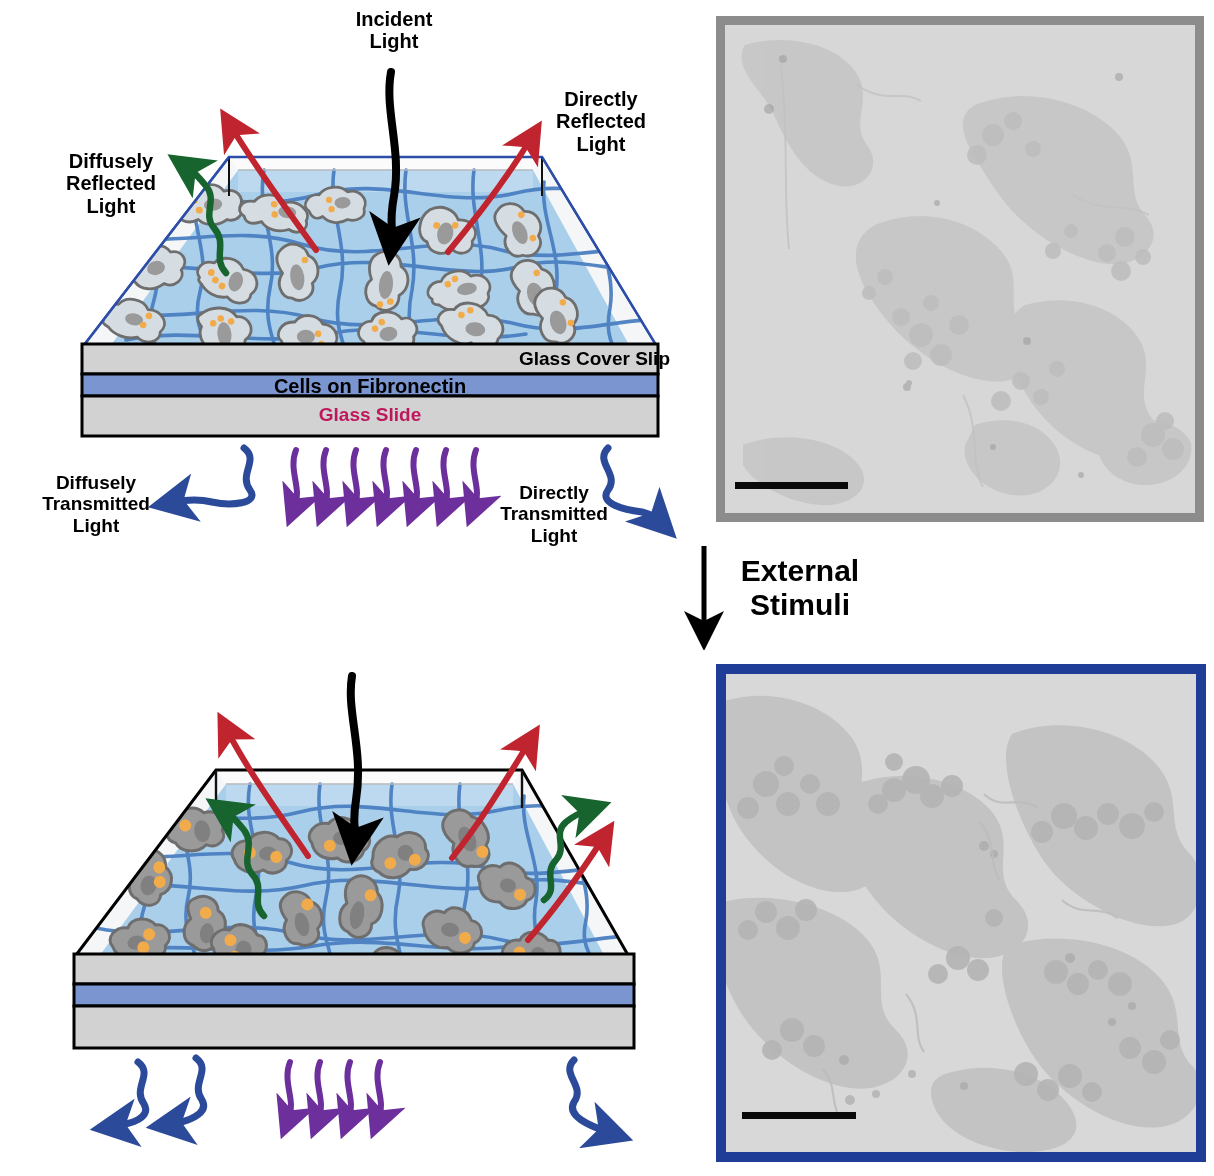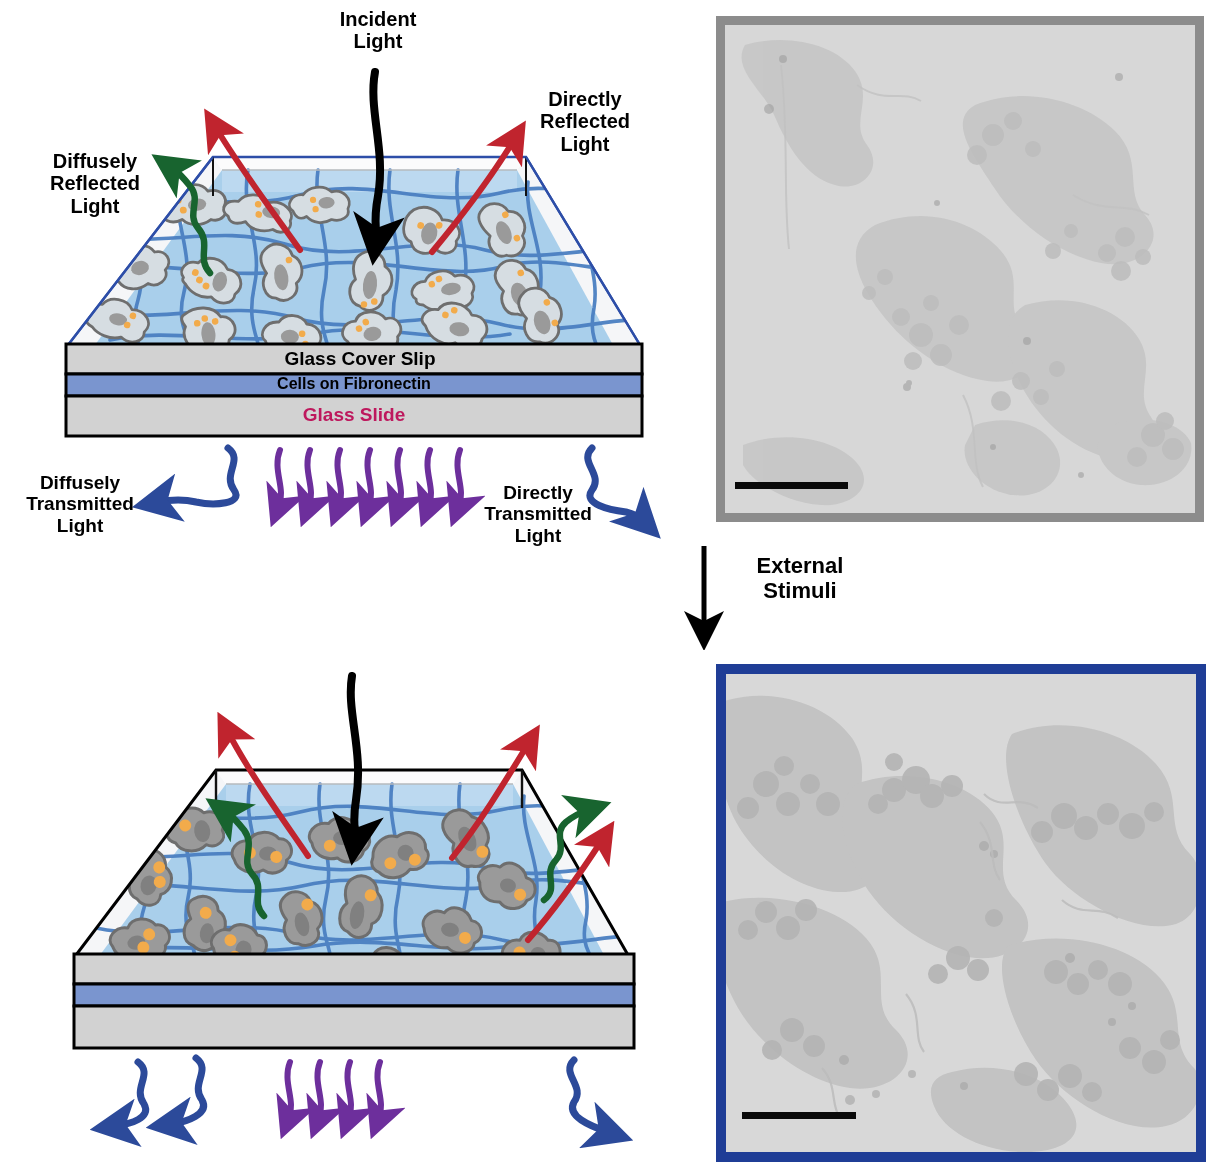--- a/index.html
+++ b/index.html
@@ -17,21 +17,21 @@
   .micro{position:absolute;overflow:hidden;}
   .micro .plate{position:absolute;}
   .scalebar{position:absolute;background:#0a0a0a;}
   svg{display:block;}
 </style>
 </head>
 <body>
 
 <div id="figure">
 
-  <div style="position:absolute;left:0;top:0;width:690px;height:600px;">
+  <div style="position:absolute;left:16px;top:0;width:690px;height:600px;">
 
     <svg width="690" height="600" viewBox="0 0 690 600">
       <defs>
         <clipPath id="gelClipTop">
           <polygon points="213,157 526,157 640,345 68,345"></polygon>
         </clipPath>
         <clipPath id="gelTopFaceT">
           <polygon points="213,157 526,157 640,345 68,345"></polygon>
         </clipPath>
         <marker id="redHeadT" markerWidth="7" markerHeight="7" refX="3.2" refY="3.5" orient="auto">
@@ -277,22 +277,22 @@
 Light</div>
 
     <div class="lbl" style="left:10px;top:472px;width:140px;font-size:19px;">Diffusely
 Transmitted
 Light</div>
 
     <div class="lbl" style="left:468px;top:482px;width:140px;font-size:19px;">Directly
 Transmitted
 Light</div>
 
-    <div style="position:absolute;left:66px;top:348px;width:588px;text-align:center;font-size:19px;font-weight:bold;color:#000;font-family:'Liberation Sans',sans-serif;">Glass Cover Slip</div>
-    <div style="position:absolute;left:66px;top:375px;width:576px;text-align:center;font-size:16px;font-weight:bold;color:#000;font-family:'Liberation Sans',sans-serif;">Cells on Fibronectin</div>
+    <div style="position:absolute;left:66px;top:348px;width:588px;text-align:right;font-size:19px;font-weight:bold;color:#000;font-family:'Liberation Sans',sans-serif;">Glass Cover Slip</div>
+    <div style="position:absolute;left:66px;top:375px;width:576px;text-align:center;font-size:20px;font-weight:bold;color:#000;font-family:'Liberation Sans',sans-serif;">Cells on Fibronectin</div>
     <div style="position:absolute;left:66px;top:404px;width:576px;text-align:center;font-size:19px;font-weight:bold;color:#be185d;font-family:'Liberation Sans',sans-serif;">Glass Slide</div>
   </div>
 
   <div class="micro" style="left:716px;top:16px;width:488px;height:506px;background:#8c8c8c;">
     <div class="plate" style="left:9px;top:9px;width:470px;height:488px;background:#d6d6d6;overflow:hidden;">
       <svg width="470" height="488" viewBox="0 0 470 488">
         <rect width="470" height="488" fill="#d7d7d7"></rect>
         <g fill="#c6c6c6" opacity="0.9">
 
           <path d="M20,20 C60,8 110,18 130,46 C150,74 124,96 142,120 C160,144 136,168 110,160
@@ -362,21 +362,21 @@
 
   <div style="position:absolute;left:676px;top:540px;width:280px;height:110px;">
     <svg width="60" height="110" viewBox="0 0 60 110" style="position:absolute;left:0;top:0;">
       <defs>
         <marker id="stimHead" markerWidth="8" markerHeight="8" refX="3" refY="4" orient="auto">
           <path d="M0,0 L8,4 L0,8 L2,4 Z" fill="#000"></path>
         </marker>
       </defs>
       <line x1="28" y1="6" x2="28" y2="86" stroke="#000" stroke-width="5" marker-end="url(#stimHead)"></line>
     </svg>
-    <div class="lbl" style="left:44px;top:14px;width:160px;font-size:22px;text-align:center;">External
+    <div class="lbl" style="left:44px;top:14px;width:160px;font-size:30px;text-align:center;">External
 Stimuli</div>
   </div>
 
   <div style="position:absolute;left:0;top:640px;width:690px;height:536px;">
 
     <svg width="690" height="536" viewBox="0 0 690 536">
       <defs>
         <clipPath id="gelClipBot">
           <polygon points="216,130 522,130 628,315 76,315"></polygon>
         </clipPath>

